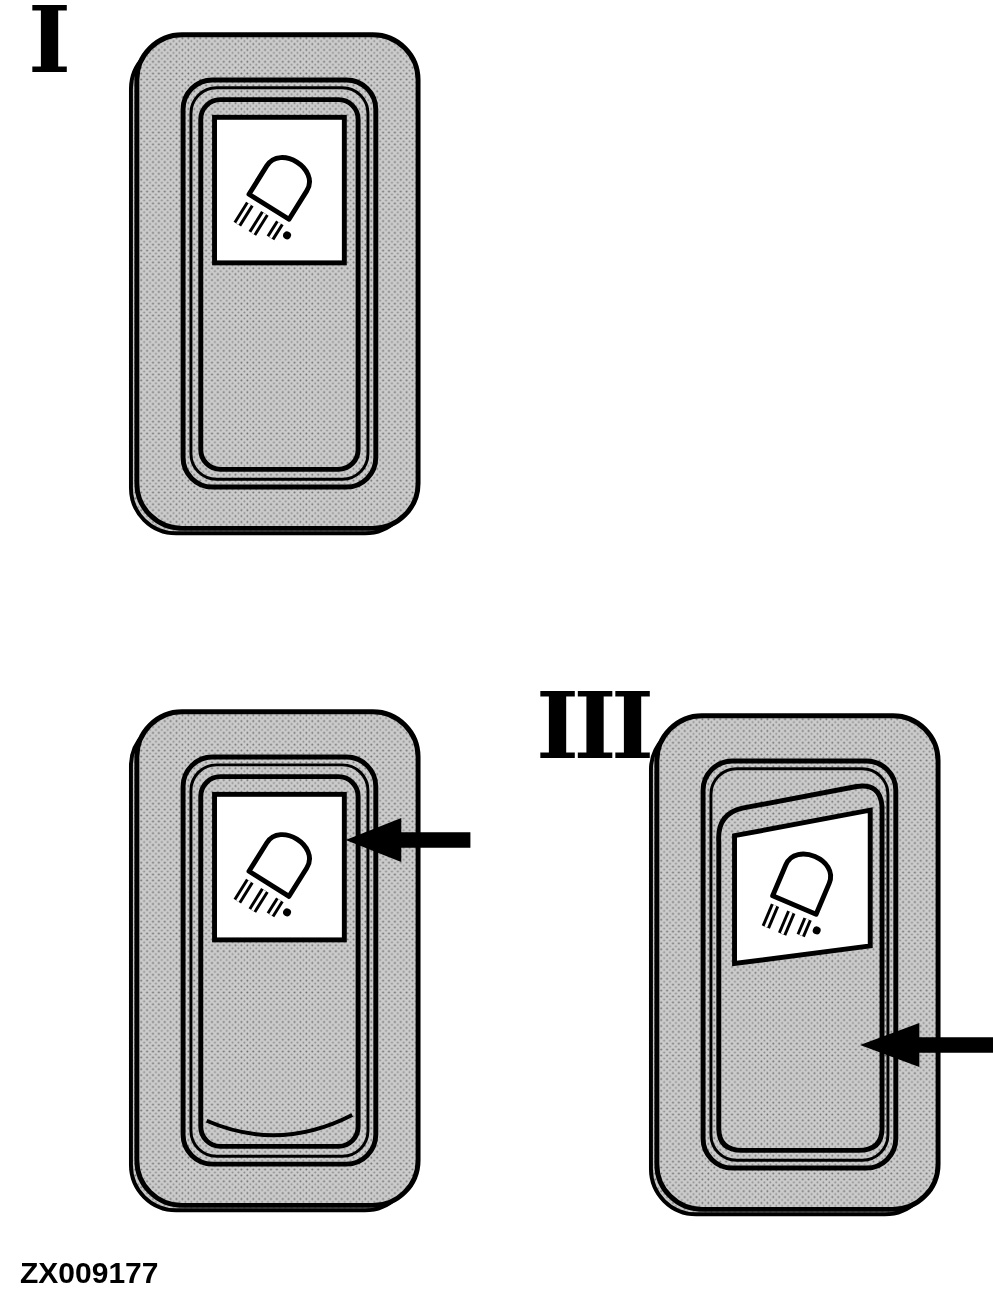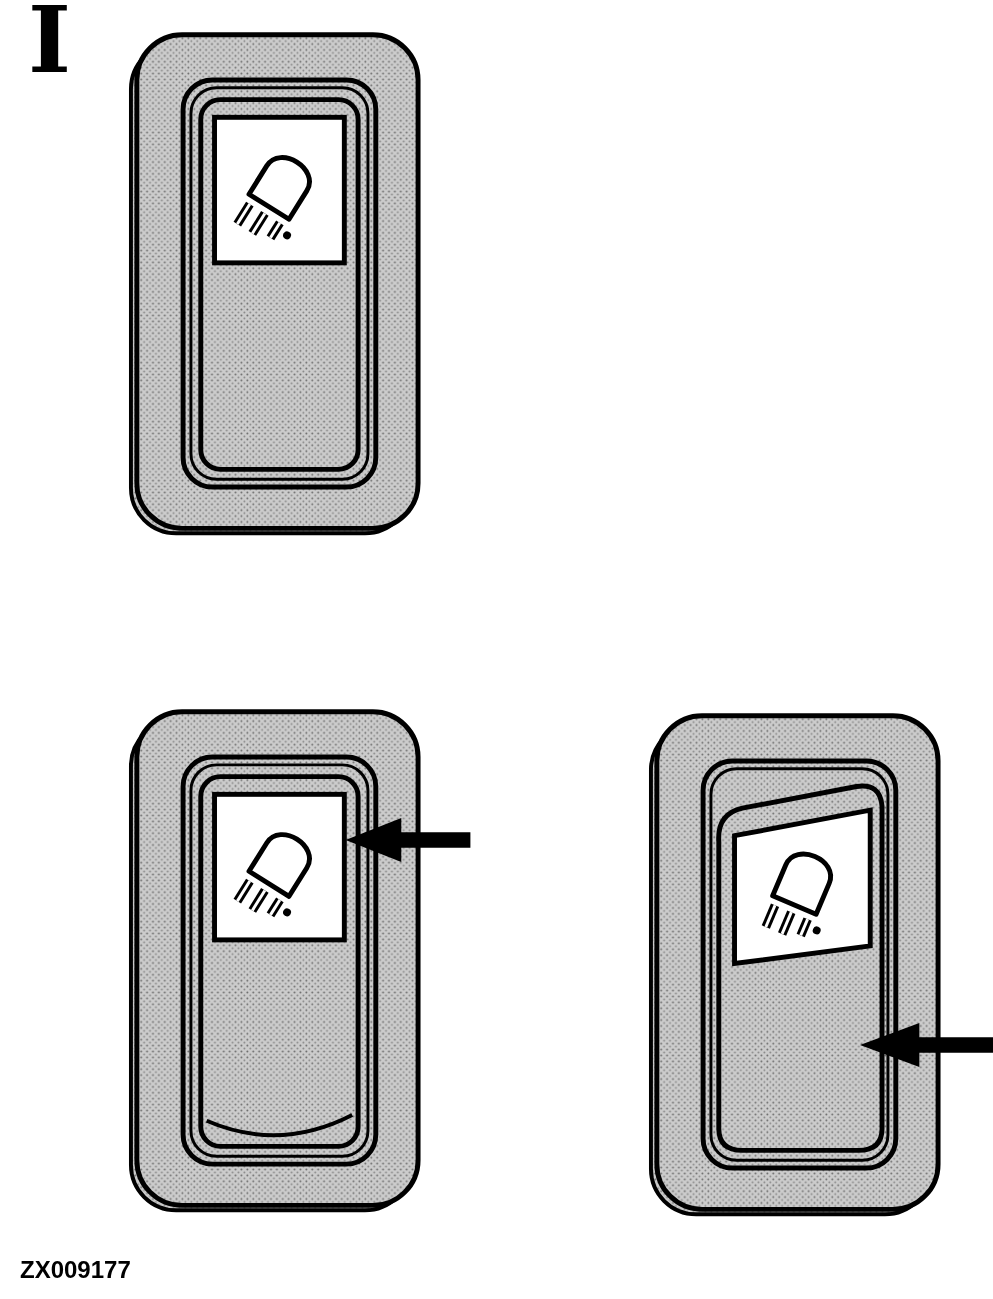--- a/index.html
+++ b/index.html
@@ -18,21 +18,21 @@
     font-weight: 700;
     font-size: 92px;
     line-height: 1;
     color: #000;
     letter-spacing: -0.06em;
   }
   .code {
     position: absolute;
     font-family: "Liberation Sans", sans-serif;
     font-weight: 700;
-    font-size: 24px;
+    font-size: 30px;
     color: #000;
   }
   svg { display: block; }
 </style>
 </head>
 <body>
 
 <div class="figure">
 
   <svg width="0" height="0" style="position:absolute" aria-hidden="true">
@@ -78,20 +78,21 @@
     <rect x="74" y="70" width="160" height="376" rx="20" fill="url(#stipple)" stroke="#000" stroke-width="5"></rect>
     <path d="M80,420 Q154,452 228,414" fill="none" stroke="#000" stroke-width="4"></path>
     <rect x="88" y="88" width="132" height="148" fill="#ffffff" stroke="#000" stroke-width="5"></rect>
     <use href="#headlamp" x="94" y="102" width="120" height="120"></use>
   </svg>
 
   <svg class="abs" style="left:345px; top:816px;" width="126" height="48" viewBox="0 0 130 50">
     <polygon points="0,25 58,2 58,17 130,17 130,33 58,33 58,48" fill="#000000"></polygon>
   </svg>
 
+  <div class="roman" style="left:536px; top:680px;">III</div>
 
   <svg class="abs" style="left:648px; top:710px;" width="295" height="510" viewBox="0 0 300 515">
     <rect x="3" y="13" width="284" height="498" rx="46" fill="url(#stipple)" stroke="#000" stroke-width="4"></rect>
     <rect x="9" y="4" width="286" height="502" rx="46" fill="url(#stipple)" stroke="#000" stroke-width="5"></rect>
     <rect x="56" y="50" width="196" height="414" rx="30" fill="url(#stipple)" stroke="#000" stroke-width="5"></rect>
     <rect x="64" y="58" width="180" height="398" rx="26" fill="none" stroke="#000" stroke-width="3"></rect>
     <path d="M72,132 Q70,104 96,98 L212,76 Q236,72 238,96 L238,424 Q238,446 214,446 L96,446 Q72,446 72,424 Z" fill="url(#stipple)" stroke="#000" stroke-width="5"></path>
     <path d="M88,126 L226,100 L226,238 L88,256 Z" fill="#ffffff" stroke="#000" stroke-width="5"></path>
     <g transform="rotate(-9 157 180)">
       <use href="#headlamp" x="97" y="118" width="120" height="120"></use>

